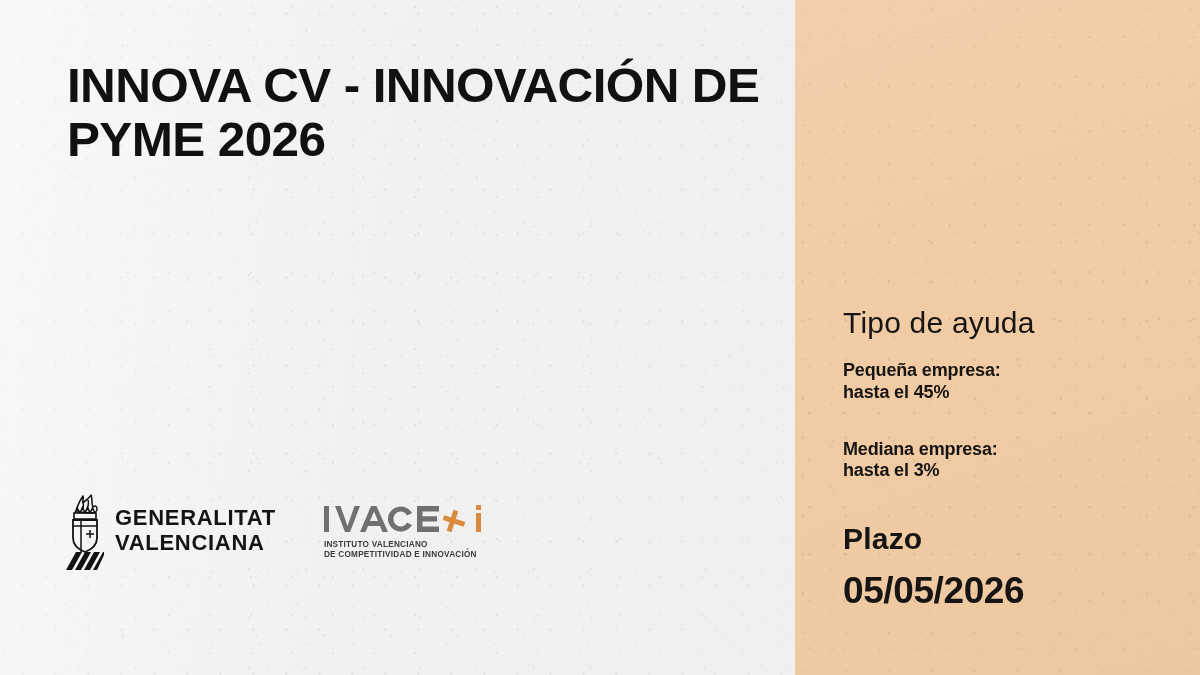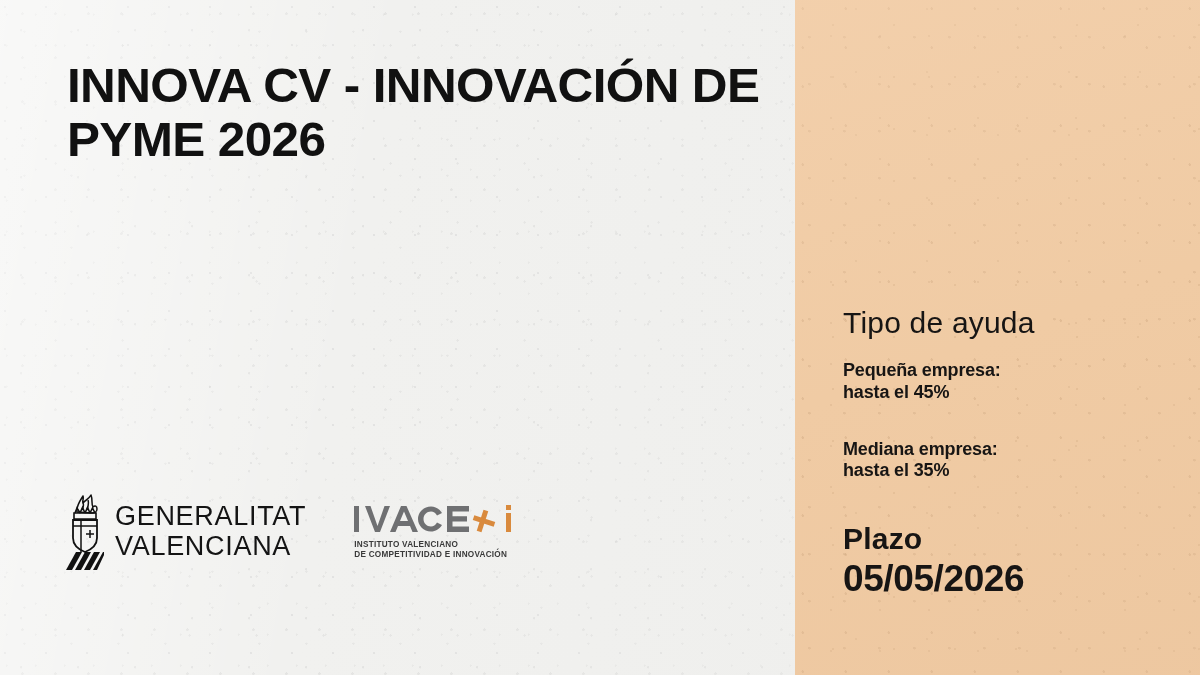--- a/index.html
+++ b/index.html
@@ -92,25 +92,25 @@
     left:64px; top:492px;
     z-index:6;
     display:flex;
     align-items:center;
   }
 
   
   .gva-logo { display:flex; align-items:center; }
   .gva-shield { width:40px; height:78px; margin-right:11px; flex:0 0 auto; }
   .gva-text {
-    font-size:27px;
+    font-size:22px;
     line-height:1.13;
     letter-spacing:0.7px;
     color:#141414;
-    font-weight:normal;
+    font-weight:bold;
     text-transform:uppercase;
     white-space:nowrap;
   }
 
   
   .logo-gap { width:48px; }
 
   
   .ivace-logo { display:flex; flex-direction:column; }
   .ivace-mark { height:34px; }
@@ -160,21 +160,21 @@
     font-size:30px;
     line-height:1.12;
     font-weight:bold;
     letter-spacing:0.2px;
   }
   .deadline-date {
     font-size:37px;
     line-height:1.12;
     font-weight:bold;
     letter-spacing:-0.4px;
-    margin-top:2px;
+    margin-top:14px;
   }
 </style>
 </head>
 <body>
 
 <div id="poster">
 
   <div class="left-panel"></div>
 
   <div class="right-panel"></div>
@@ -247,21 +247,21 @@
 DE COMPETITIVIDAD E INNOVACIÓN</div>
     </div>
 
   </div>
 
   <div class="aid-block">
     <div class="aid-heading">Tipo de ayuda</div>
     <div class="aid-item">Pequeña empresa:
 hasta el 45%</div>
     <div class="aid-item second">Mediana empresa:
-hasta el 35%</div>
+hasta el 3%</div>
   </div>
 
   <div class="deadline-block">
     <div class="deadline-label">Plazo</div>
     <div class="deadline-date">05/05/2026</div>
   </div>
 
 </div>
 
 </body></html>

